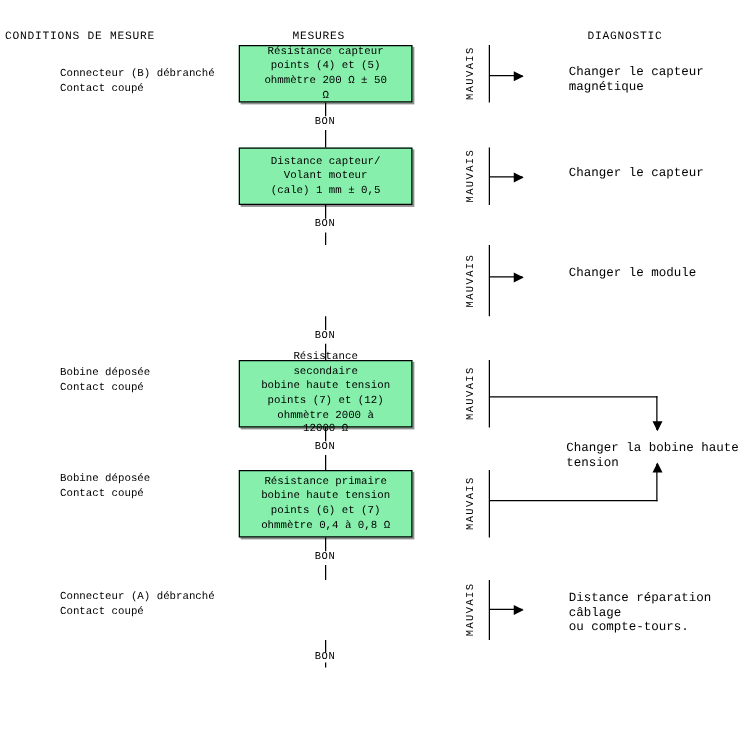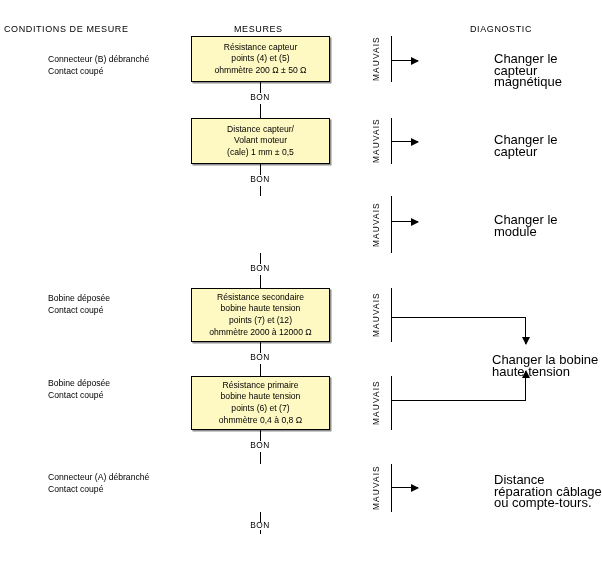--- a/index.html
+++ b/index.html
@@ -5,21 +5,21 @@
   html, body {
     margin: 0;
     padding: 0;
     background: #ffffff;
   }
   #page {
     position: relative;
     width: 602px;
     height: 588px;
     background: #ffffff;
-    font-family: Liberation Sans, sans-serif;
+    font-family: Liberation Mono, monospace;
     color: #000000;
     overflow: hidden;
   }
 
   
   .col-header {
     position: absolute;
     font-size: 9px;
     letter-spacing: 0.6px;
     white-space: nowrap;
@@ -40,21 +40,21 @@
   }
 
   
   .box {
     position: absolute;
     left: 191px;
     width: 139px;
     box-sizing: border-box;
     border: 1px solid #000000;
     box-shadow: 1.5px 1.5px 0 0 #8f8f8f;
-    background: #fef9c3;
+    background: #86efac;
     font-size: 8.6px;
     line-height: 11.6px;
     text-align: center;
     display: flex;
     align-items: center;
     justify-content: center;
     white-space: pre-line;
     padding: 2px 15px;
   }
 
@@ -128,24 +128,23 @@
     position: absolute;
     left: -3.5px;
     top: -1px;
     border-bottom: 8px solid #000000;
     border-left: 4px solid transparent;
     border-right: 4px solid transparent;
   }
 
   .diag-text {
     position: absolute;
-    font-size: 13px;
+    font-size: 10px;
     line-height: 11.5px;
     white-space: pre-line;
-    margin-left: 39px;
   }
 </style>
 </head>
 <body>
 
 <div id="page">
 
   <div class="col-header" id="hdr-conditions">CONDITIONS DE MESURE</div>
   <div class="col-header" id="hdr-mesures">MESURES</div>
   <div class="col-header" id="hdr-diagnostic">DIAGNOSTIC</div>

